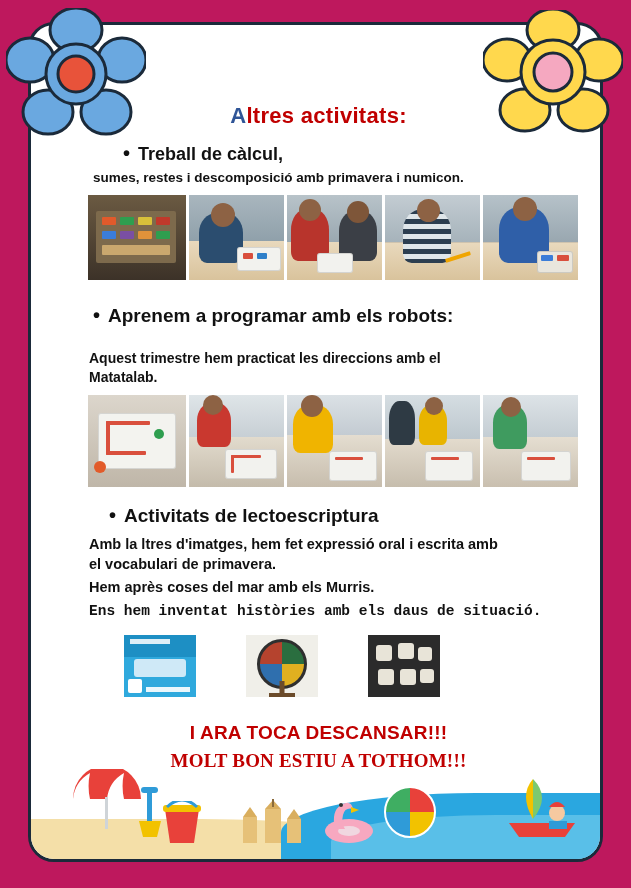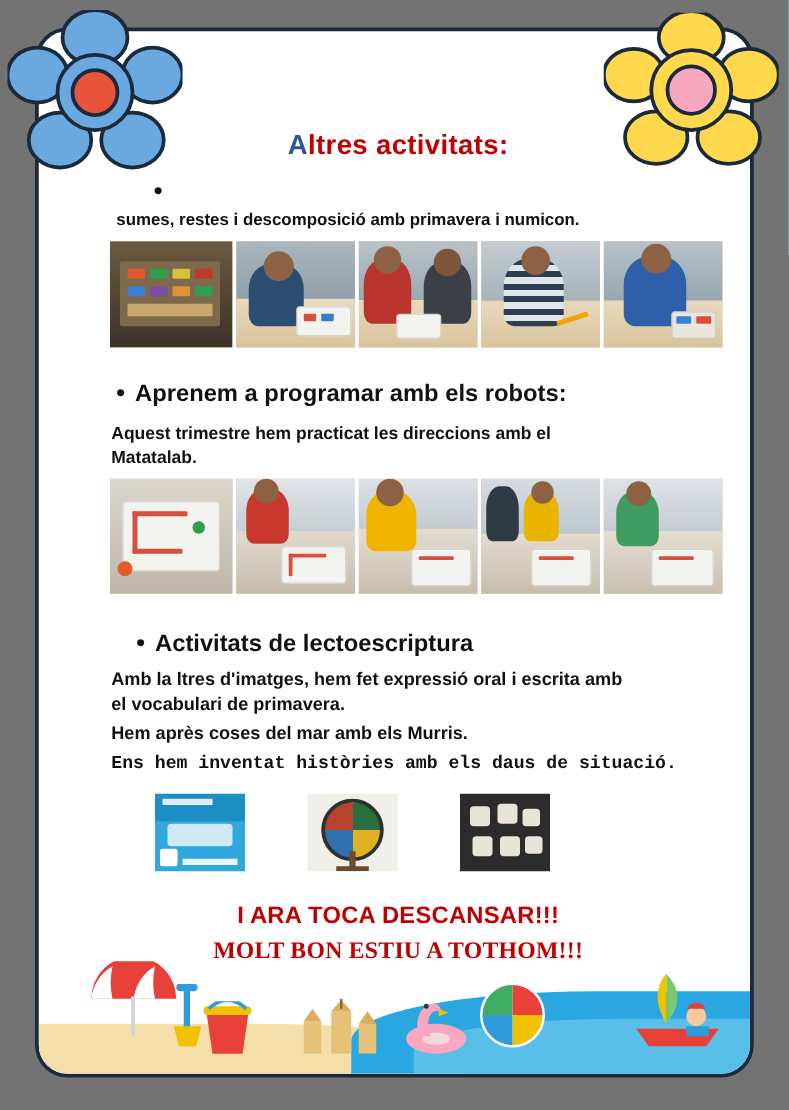--- a/index.html
+++ b/index.html
@@ -10,21 +10,21 @@
     width: 631px;
     height: 888px;
     background: #7fd4ef;
     font-family: "Liberation Sans", sans-serif;
     overflow: hidden;
   }
   .page {
     position: relative;
     width: 631px;
     height: 888px;
-    background: #737373;
+    background: #be185d;
   }
   .card {
     position: absolute;
     left: 28px;
     top: 22px;
     width: 575px;
     height: 840px;
     background: #ffffff;
     border: 3px solid #1b2a3a;
     border-radius: 26px;
@@ -176,20 +176,21 @@
 
   <div class="card">
 
     <div class="title">
       <span class="first">A</span><span>ltres activitats:</span>
     </div>
 
     <div class="section" style="top:118px;">
       <div class="bullet-head" style="padding-left:92px;">
         <span class="bullet-dot">•</span>
+        <span>Treball de càlcul,</span>
       </div>
       <div class="sub" style="padding-left:62px;margin-top:4px;">sumes, restes i descomposició amb primavera i numicon.</div>
 
       <div class="photo-row" style="padding-left:57px;">
 
         <div class="photo" style="width:98px;height:85px;">
           <div class="desk" style="height:100%;background:linear-gradient(180deg,#6b5a42 0%,#3c3228 100%);"></div>
           <div class="tray" style="left:8px;top:16px;width:80px;height:52px;background:#7d6a4c;"></div>
           <div class="chip" style="left:14px;top:22px;width:14px;height:8px;background:#e05a2b;"></div>
           <div class="chip" style="left:32px;top:22px;width:14px;height:8px;background:#2e9e4f;"></div>
@@ -240,21 +241,21 @@
           <div class="chip" style="left:74px;top:60px;width:12px;height:6px;background:#d94f3d;"></div>
         </div>
       </div>
     </div>
 
     <div class="section" style="top:280px;">
       <div class="bullet-head" style="padding-left:62px;font-size:19px;">
         <span class="bullet-dot">•</span>
         <span>Aprenem a programar amb els robots:</span>
       </div>
-      <div class="sub" style="padding-left:58px;margin-top:10px;font-size:14px;">Aquest trimestre hem practicat les direccions  amb el</div>
+      <div class="sub" style="padding-left:58px;margin-top:22px;font-size:14px;">Aquest trimestre hem practicat les direccions  amb el</div>
       <div class="sub" style="padding-left:58px;font-size:14px;">Matatalab.</div>
 
       <div class="photo-row" style="padding-left:57px;">
 
         <div class="photo" style="width:98px;height:92px;">
           <div class="desk" style="height:100%;background:linear-gradient(180deg,#dcd6cc 0%,#bfb6a8 100%);"></div>
           <div class="mat" style="left:10px;top:18px;width:78px;height:56px;background:#f3f3ef;"></div>
           <div class="chip" style="left:18px;top:26px;width:44px;height:4px;background:#d94f3d;"></div>
           <div class="chip" style="left:18px;top:26px;width:4px;height:34px;background:#d94f3d;"></div>
           <div class="chip" style="left:18px;top:56px;width:40px;height:4px;background:#d94f3d;"></div>

